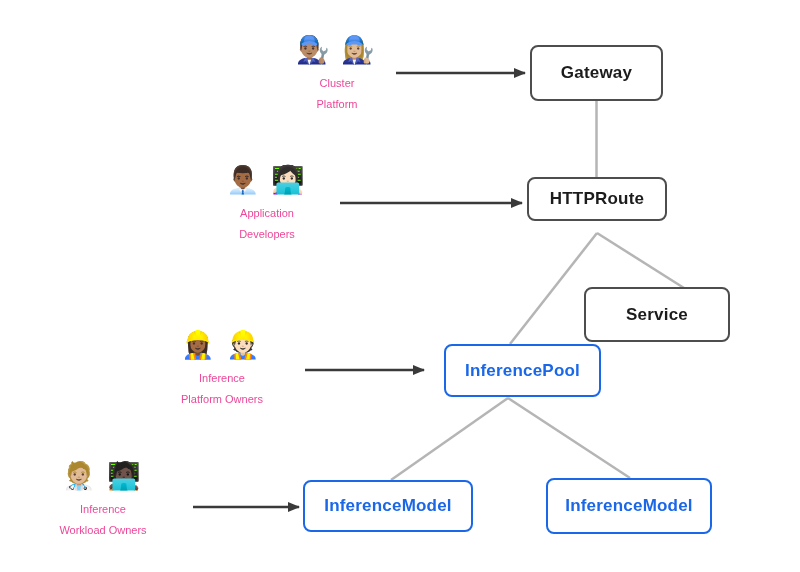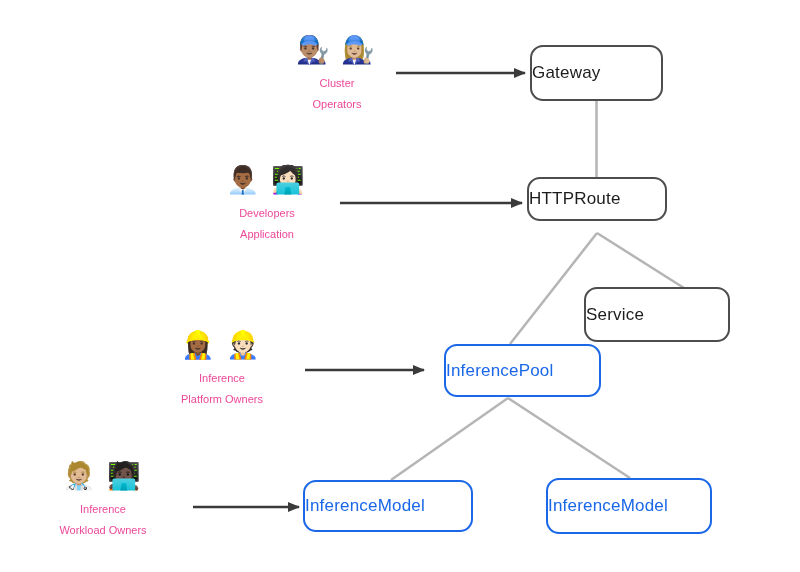--- a/index.html
+++ b/index.html
@@ -18,24 +18,24 @@
   svg.wires {
     position: absolute;
     left: 0; top: 0;
     width: 800px; height: 572px;
     pointer-events: none;
   }
   .node {
     position: absolute;
     display: flex;
     align-items: center;
-    justify-content: flex-start;
+    justify-content: center;
     background: #ffffff;
-    border-radius: 13px;
-    font-weight: normal;
+    border-radius: 8px;
+    font-weight: bold;
     font-size: 17px;
     letter-spacing: 0.2px;
     box-sizing: border-box;
   }
   .node.core {
     border: 2.5px solid #4d4d4d;
     color: #1c1c1c;
   }
   .node.ext {
     border: 2px solid #1a67e8;
@@ -95,29 +95,29 @@
     <line x1="396" y1="73" x2="525" y2="73" stroke="#3a3a3a" stroke-width="2.5" marker-end="url(#arrowhead)"></line>
     <line x1="340" y1="203" x2="522" y2="203" stroke="#3a3a3a" stroke-width="2.5" marker-end="url(#arrowhead)"></line>
     <line x1="305" y1="370" x2="424" y2="370" stroke="#3a3a3a" stroke-width="2.5" marker-end="url(#arrowhead)"></line>
     <line x1="193" y1="507" x2="299" y2="507" stroke="#3a3a3a" stroke-width="2.5" marker-end="url(#arrowhead)"></line>
   </svg>
 
   <div class="persona" id="persona-cluster-operators">
     <div class="emoji-row">👨🏽‍🔧 👩🏼‍🔧</div>
     <div class="persona-label">
       <span>Cluster</span>
-      <span>Operators</span>
+      <span>Platform</span>
     </div>
   </div>
 
   <div class="persona" id="persona-app-developers">
     <div class="emoji-row">👨🏾‍💼 👩🏻‍💻</div>
     <div class="persona-label">
+      <span>Application</span>
       <span>Developers</span>
-      <span>Application</span>
     </div>
   </div>
 
   <div class="persona" id="persona-platform-owners">
     <div class="emoji-row">👷🏾‍♀️ 👷🏻</div>
     <div class="persona-label">
       <span>Inference</span>
       <span>Platform Owners</span>
     </div>
   </div>

